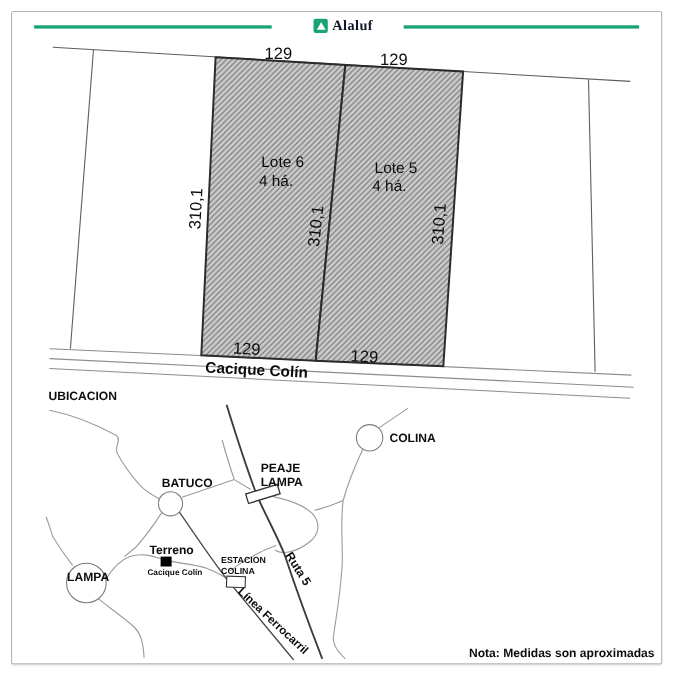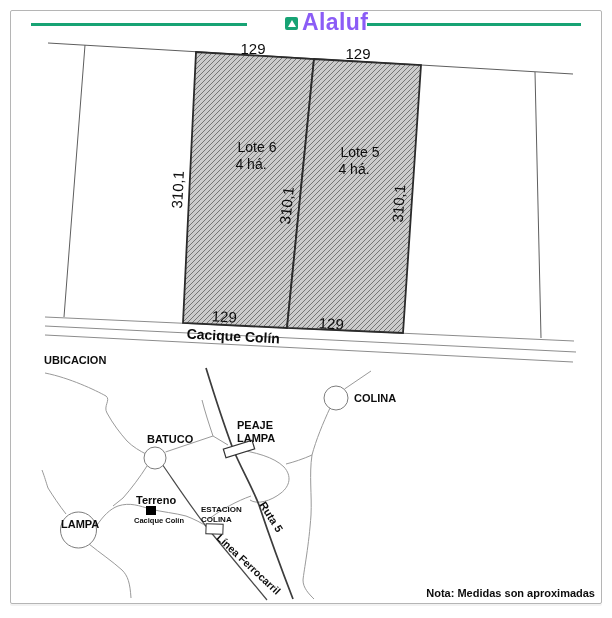--- a/index.html
+++ b/index.html
@@ -20,22 +20,22 @@
     position:absolute;left:285px;top:17px;width:13px;height:13px;
     background:#17a374;border-radius:2px;
   }
   .logo .tri{
     position:absolute;left:2.5px;top:3px;width:0;height:0;
     border-left:4px solid transparent;border-right:4px solid transparent;
     border-bottom:7px solid #ffffff;
   }
   .brand{
     position:absolute;left:302px;top:13px;
-    font-family:Liberation Sans, sans-serif;font-weight:700;font-size:23px;
-    letter-spacing:0.4px;color:#8b5cf6;line-height:19px;
+    font-family:Liberation Serif, serif;font-weight:700;font-size:13px;
+    letter-spacing:0.4px;color:#0f172a;line-height:19px;
   }
   svg text{fill:#0d0d0d;}
   .dim{font-size:15px;font-weight:400;}
   .lot-label{font-size:14px;font-weight:400;}
   .road-label{font-size:14px;font-weight:600;}
   .map-label{font-size:11px;font-weight:700;}
   .map-label-sm{font-size:8px;font-weight:700;}
   .map-label-xs{font-size:7.5px;font-weight:700;}
   .note-label{font-size:11px;font-weight:700;}
 </style>

